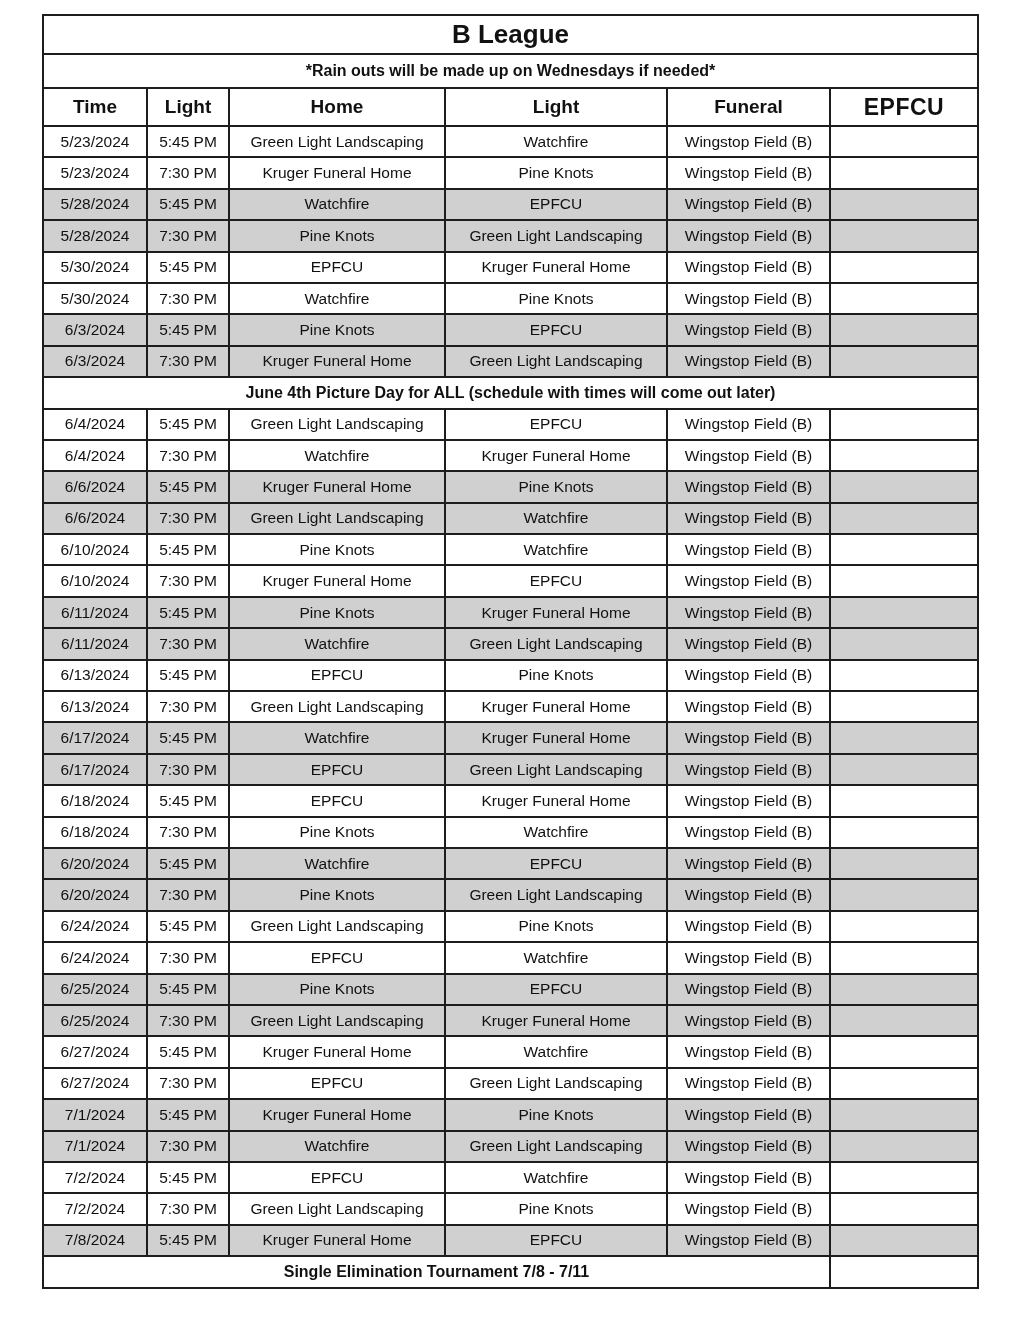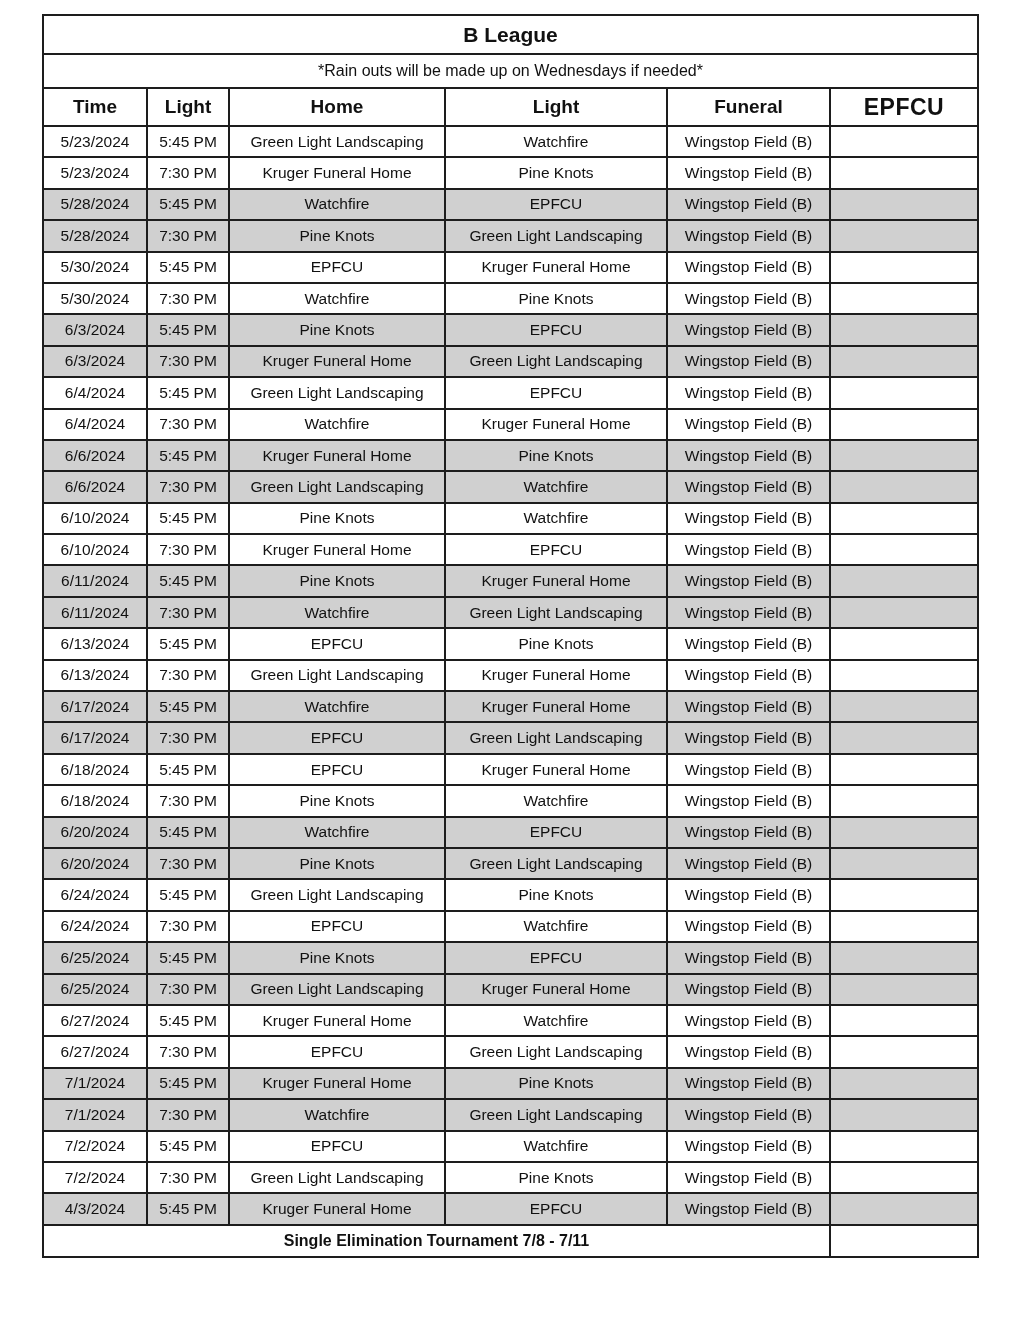--- a/index.html
+++ b/index.html
@@ -16,22 +16,22 @@
   }
   table.schedule td, table.schedule th {
     border: 2px solid #1d1d1d;
     padding: 0 2px;
     text-align: center;
     vertical-align: middle;
     overflow: hidden;
     white-space: nowrap;
     background: #ffffff;
   }
-  .title-cell   { height: 37px; font-size: 21px; font-weight: bold; }
-  .subtitle-cell{ height: 32px; font-size: 16px; font-weight: normal; }
+  .title-cell   { height: 37px; font-size: 26px; font-weight: bold; }
+  .subtitle-cell{ height: 32px; font-size: 16px; font-weight: bold; }
   th.col-head   { height: 36px; font-size: 19px; font-weight: bold; }
   th.score-head { font-size: 23px; letter-spacing: 0.5px; }
   tr.game-row td { height: 29.4px; font-size: 15.5px; }
   tr.game-row.shaded td { background: #d0d0d0; }
   td.note-cell   { height: 29.4px; font-size: 16px; font-weight: bold; }
   td.footer-cell { height: 30px; font-size: 16px; font-weight: bold; }
 </style>
 </head>
 <body>
 
@@ -119,20 +119,23 @@
           <td></td>
         </tr>
         <tr class="game-row shaded">
           <td>6/3/2024</td>
           <td>7:30 PM</td>
           <td>Kruger Funeral Home</td>
           <td>Green Light Landscaping</td>
           <td>Wingstop Field (B)</td>
           <td></td>
         </tr>
+        <tr>
+          <td colspan="6" class="note-cell">June 4th Picture Day for ALL (schedule with times will come out later)</td>
+        </tr>
         <tr class="game-row">
           <td>6/4/2024</td>
           <td>5:45 PM</td>
           <td>Green Light Landscaping</td>
           <td>EPFCU</td>
           <td>Wingstop Field (B)</td>
           <td></td>
         </tr>
         <tr class="game-row">
           <td>6/4/2024</td>
@@ -328,21 +331,21 @@
         </tr>
         <tr class="game-row">
           <td>7/2/2024</td>
           <td>7:30 PM</td>
           <td>Green Light Landscaping</td>
           <td>Pine Knots</td>
           <td>Wingstop Field (B)</td>
           <td></td>
         </tr>
         <tr class="game-row shaded">
-          <td>4/3/2024</td>
+          <td>7/8/2024</td>
           <td>5:45 PM</td>
           <td>Kruger Funeral Home</td>
           <td>EPFCU</td>
           <td>Wingstop Field (B)</td>
           <td></td>
         </tr>
       </tbody>
     <tfoot>
       <tr>
         <td class="footer-cell" colspan="5">Single Elimination Tournament 7/8 - 7/11</td>

